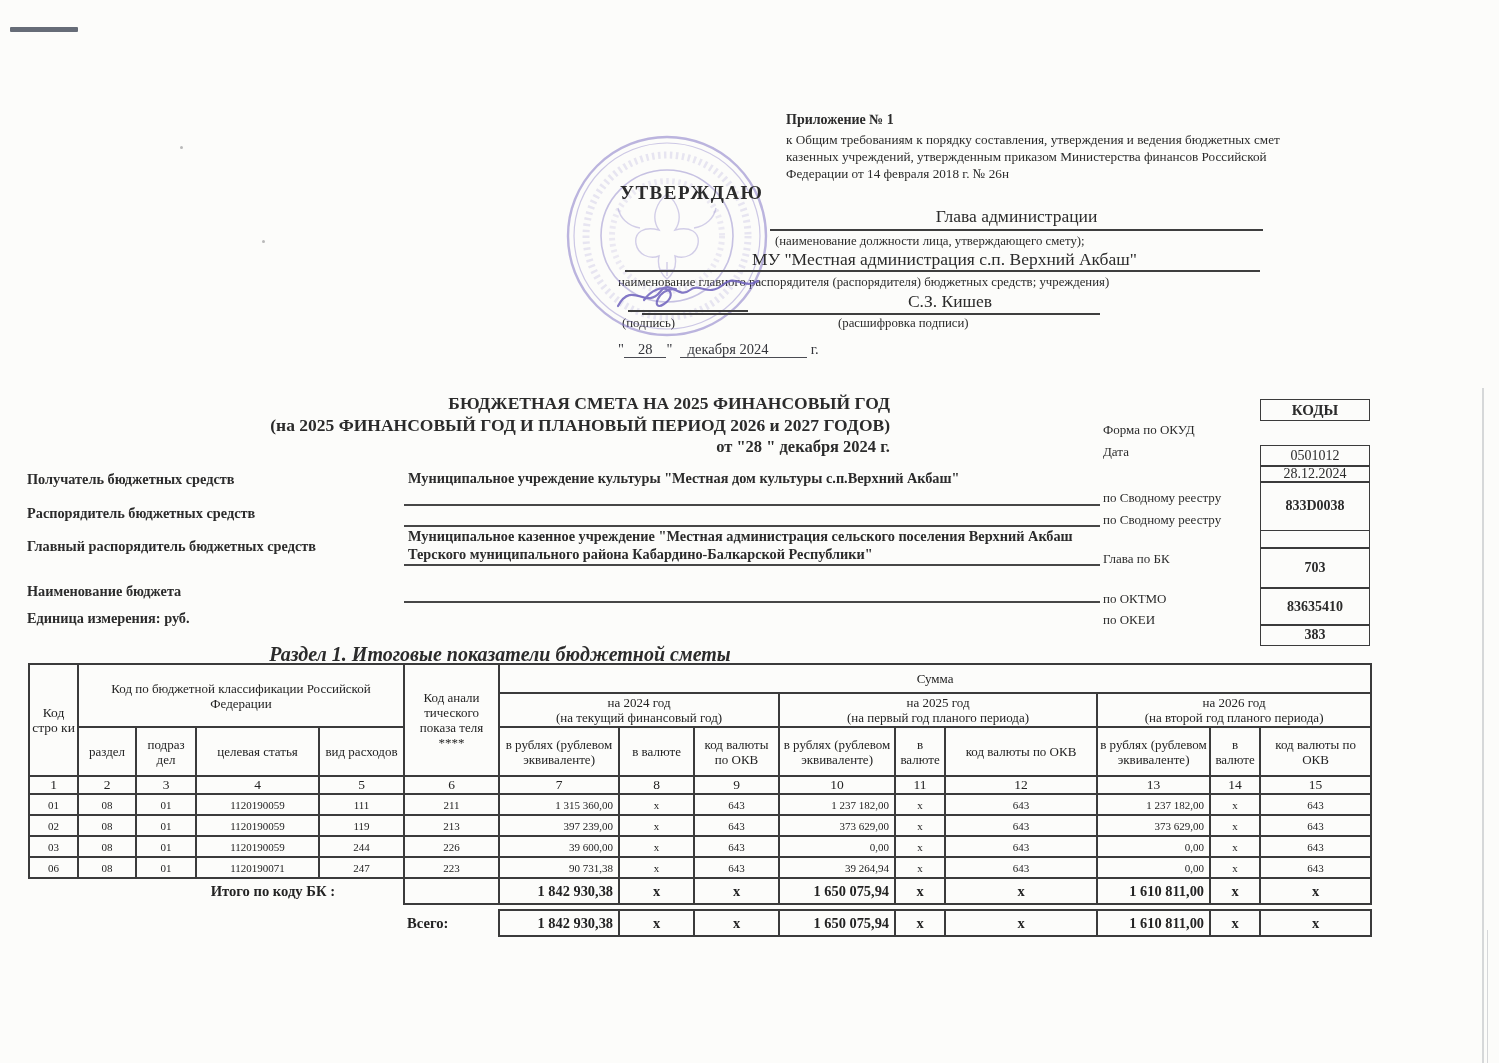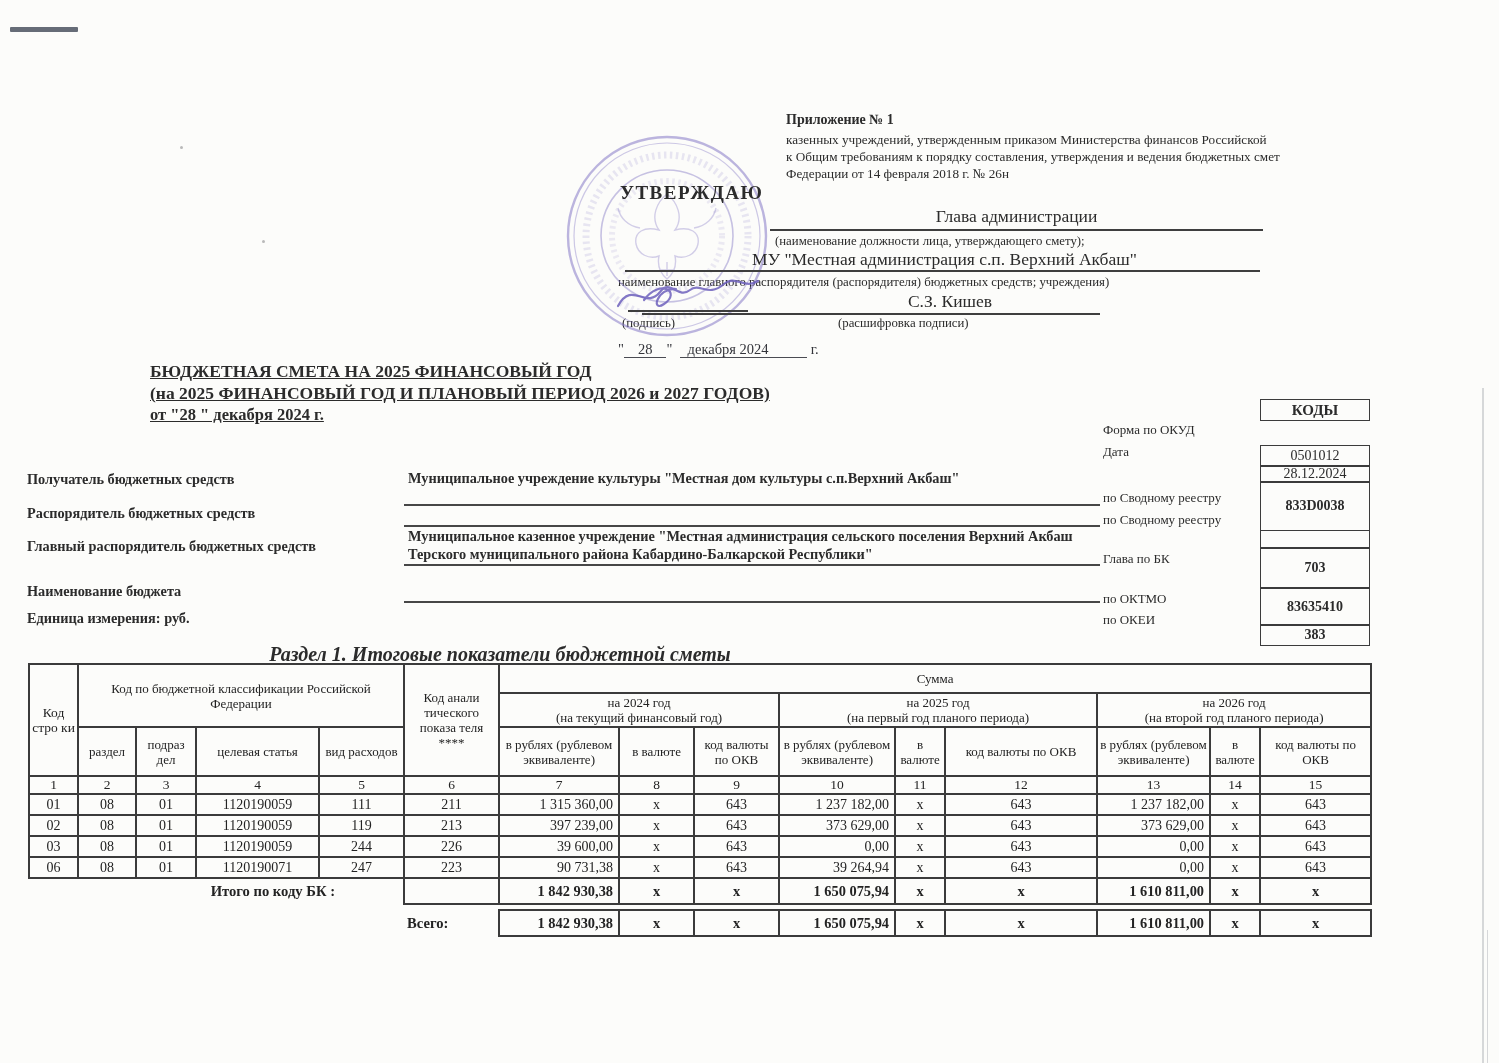--- a/index.html
+++ b/index.html
@@ -30,21 +30,21 @@
 
   .rule{height:2px; background:#3e3e3e; z-index:2;}
   .pos-title{left:770px; top:206px; width:493px; font-size:17.5px; text-align:center; z-index:2;}
   .org-short{left:628px; top:249px; width:633px; font-size:17.5px; text-align:center; z-index:2;}
   .signer{left:700px; top:291px; width:500px; font-size:17.5px; text-align:center; z-index:2;}
   .dateline{left:618px; top:341px; font-size:14.5px; z-index:2; color:#33343a;}
   .dateline .u{border-bottom:1.6px solid #4a4b52; padding:0 14px;}
   .dateline .u2{border-bottom:1.6px solid #4a4b52; padding:0 8px;}
 
   
-  .main-title{left:150px; top:360px; width:740px; text-align:left; font-weight:bold; font-size:17.5px; line-height:22px;text-decoration:underline;}
+  .main-title{left:150px; top:392px; width:740px; text-align:right; font-weight:bold; font-size:17.5px; line-height:22px;}
   .main-title .l3{font-size:16.5px;}
 
   
   .codes-label{font-size:13px; line-height:15px; z-index:2;}
   .codes-box{left:1260px; top:399px; width:110px; z-index:2;}
   .codes-box .row{box-sizing:border-box; border:1.8px solid #3b3b3b; margin-top:-1.8px;
      display:flex; align-items:center; justify-content:center; font-size:14px; background:transparent;}
   .codes-box .row:first-child{margin-top:0;}
 
   
@@ -53,21 +53,21 @@
   .req-rule{height:2px; background:#474747;}
 
   .sec-title{left:150px; top:643px; width:700px; text-align:center; font-weight:bold; font-size:20px;font-style:italic;}
 
   
   .tbl-wrap{left:28px; top:663px;}
   table{border-collapse:collapse; table-layout:fixed; width:1342px; color:#232323;}
   td{border:2px solid #3b3b3b; padding:1px 3px; overflow:hidden; box-sizing:border-box;}
   td.hd{font-size:13px; line-height:15px; text-align:center; padding:1px 2px;}
   td.colnum{font-size:13.5px; text-align:center; padding:0;}
-  tr.data td{font-size:14px; height:21px;}
+  tr.data td{font-size:11px; height:21px;}
   td.num{text-align:right; padding-right:5px;}
   td.cc{text-align:center;}
   td.nob{border:none; background:transparent;}
   tr.gap td{border:none; height:6px; padding:0;}
   td.tot{font-weight:bold; font-size:14.4px; height:26px;}
   td.lbl{font-weight:bold; font-size:14.6px; text-align:right; padding-right:68px;}
   td.vsego{font-weight:bold; font-size:14.6px; text-align:left;}
 </style>
 </head>
 <body>
@@ -75,22 +75,22 @@
 <div class="page">
 
   <div class="abs artifact-bar"></div>
   <div class="abs edge-line"></div>
   <div class="abs edge-line2"></div>
   <div class="abs speck" style="left:180px;top:146px;"></div>
   <div class="abs speck" style="left:262px;top:240px;"></div>
 
   <div class="abs appendix">
     <div class="l1">Приложение № 1</div>
+    <div>к Общим требованиям к порядку составления, утверждения и ведения бюджетных смет</div>
     <div>казенных учреждений, утвержденным приказом Министерства финансов Российской</div>
-    <div>к Общим требованиям к порядку составления, утверждения и ведения бюджетных смет</div>
     <div>Федерации  от 14 февраля 2018 г. № 26н</div>
   </div>
 
   <svg class="abs stamp" viewBox="0 0 215 215">
     <g fill="none" stroke="#8579c6">
       <circle cx="104" cy="106" r="99" stroke-width="2.4" opacity="0.55"></circle>
       <circle cx="104" cy="106" r="93" stroke-width="1.2" opacity="0.40"></circle>
       <circle cx="104" cy="106" r="66" stroke-width="1.6" opacity="0.45"></circle>
       <circle cx="104" cy="106" r="81" stroke-width="7" opacity="0.17" stroke-dasharray="2.5 3.5"></circle>
       <circle cx="104" cy="106" r="55" stroke-width="6" opacity="0.14" stroke-dasharray="2.5 3.5"></circle>

